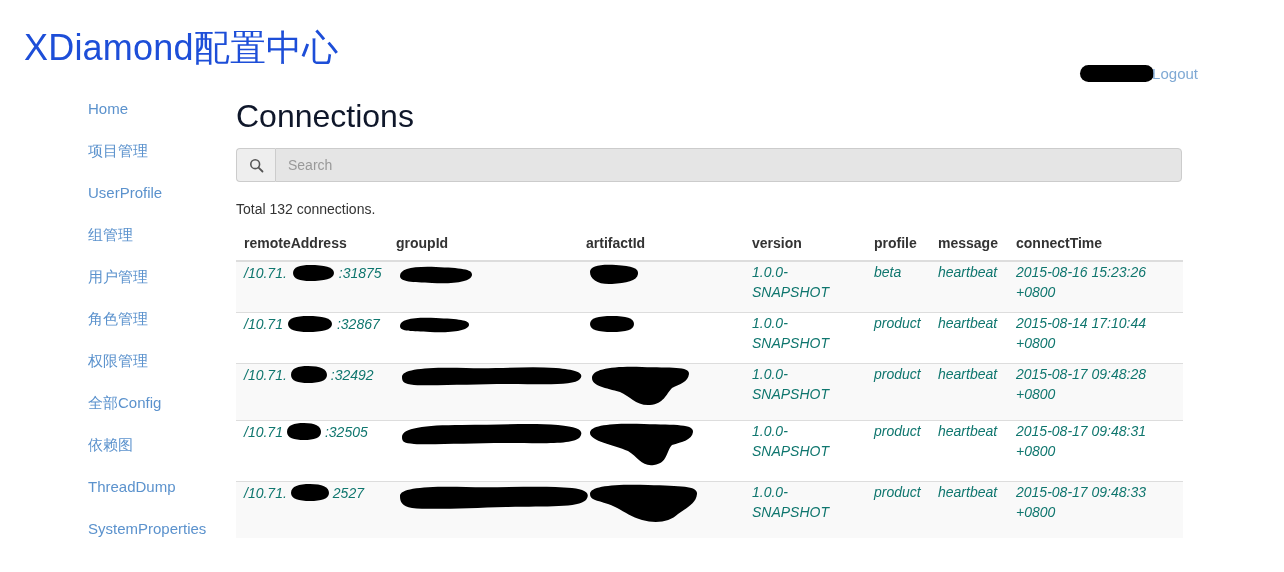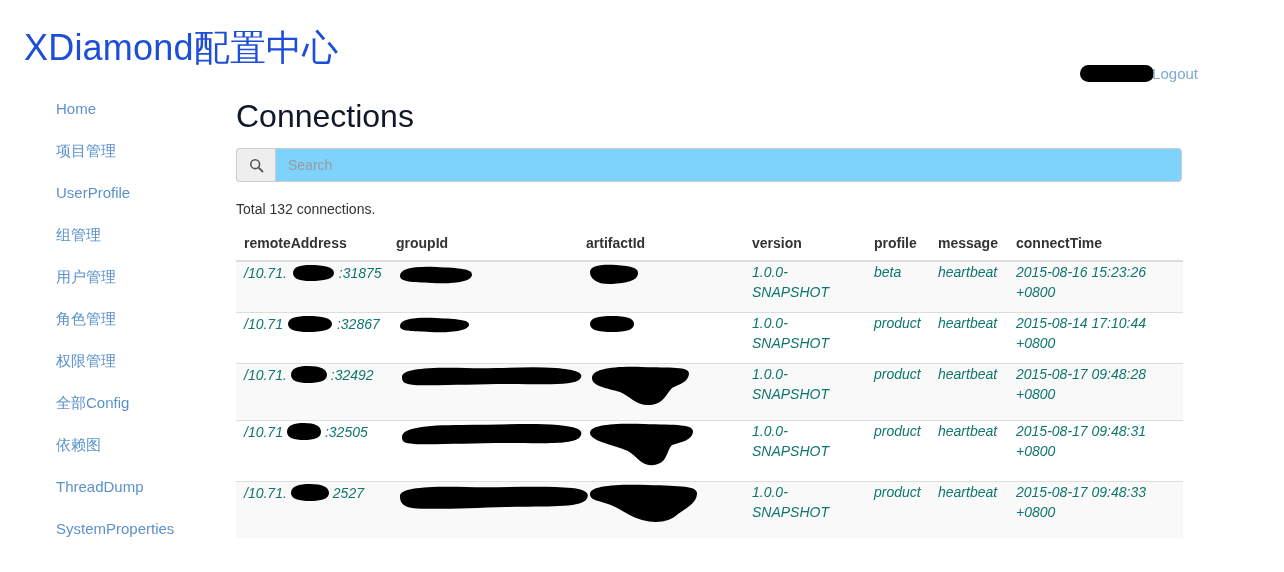--- a/index.html
+++ b/index.html
@@ -63,20 +63,21 @@
   }
   .nav-item {
     display: block;
     padding: 0 0 0 56px;
     height: 42px;
     line-height: 42px;
     font-size: 15px;
     color: #5b92cd;
     text-decoration: none;
     white-space: nowrap;
+    margin-left: 32px;
   }
 
   
   .content {
     position: absolute;
     left: 236px;
     top: 96px;
     width: 947px;
   }
   .page-heading {
@@ -109,21 +110,21 @@
     cursor: pointer;
   }
   .search-input {
     flex: 1;
     border: 1px solid #cccccc;
     border-radius: 0 4px 4px 0;
     padding: 0 12px;
     font-size: 14px;
     font-family: "Liberation Sans", sans-serif;
     color: #555555;
-    background: #7dd3fc;
+    background: #e5e5e5;
     outline: none;
     box-sizing: border-box;
   }
   .search-input::placeholder { color: #999999; }
 
   
   .total-line {
     margin-top: 17px;
     font-size: 14px;
     color: #333333;

